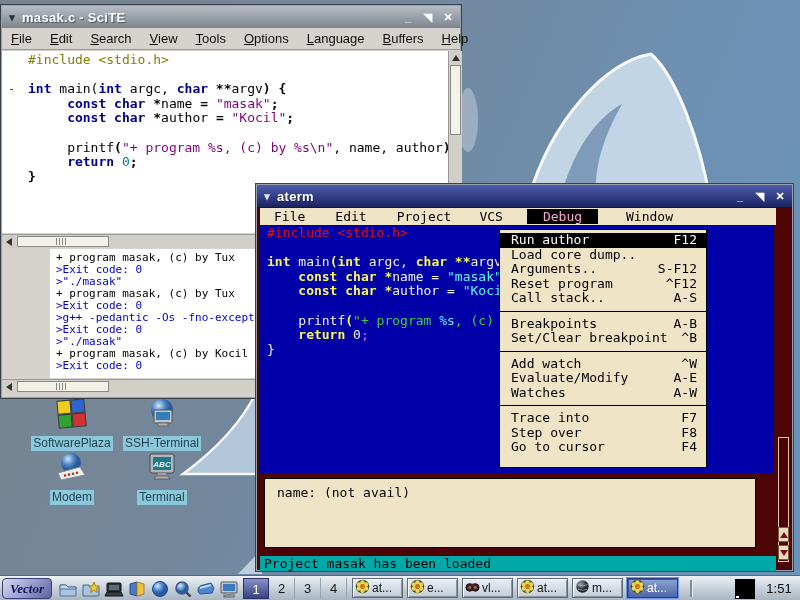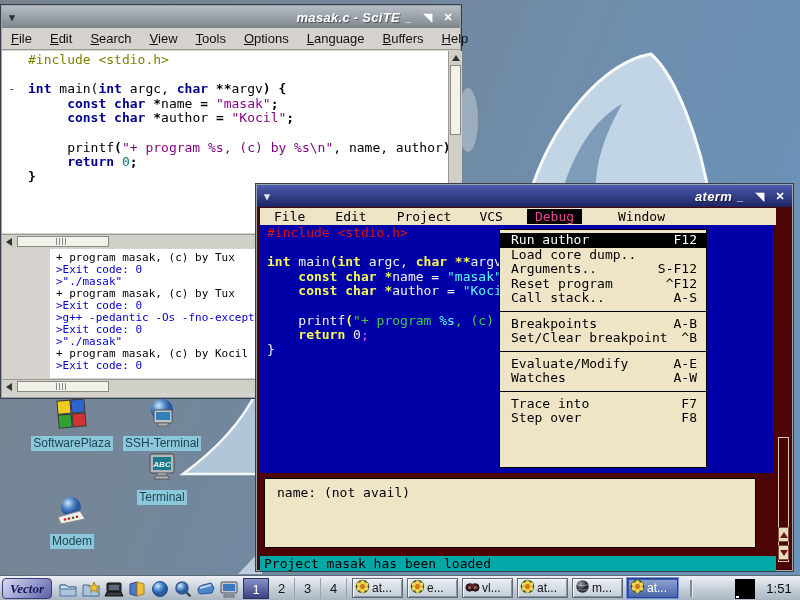--- a/index.html
+++ b/index.html
@@ -13,21 +13,21 @@
 
   
   .dicon { z-index:1; width:110px; display:flex; flex-direction:column; align-items:center; cursor:default; }
   .dicon .dlabel { margin-top:2px; background:#8cc8dc; color:#1f4450; font-size:12px; line-height:15px; padding:0 2px; white-space:nowrap; }
 
   
   .window { border:1px solid #394049; box-shadow:0 0 0 1px #9aa2aa inset; }
   .titlebar { position:absolute; left:1px; right:1px; top:1px; height:22px; display:flex; align-items:center;
               color:#fff; font-weight:bold; font-size:13px; }
   .titlebar .tmenu { width:20px; text-align:center; font-size:11px; }
-  .titlebar .ttext { flex:1; text-align:right; letter-spacing:.3px; text-shadow:1px 1px 1px rgba(0,0,0,.45);font-style:italic; }
+  .titlebar .ttext { flex:1; text-align:left; letter-spacing:.3px; text-shadow:1px 1px 1px rgba(0,0,0,.45); }
   .titlebar .tbtns { display:flex; gap:4px; padding-right:4px; }
   .titlebar .tbtn { width:16px; text-align:center; font-size:11px; font-weight:bold; }
   .gray-title { background:linear-gradient(#b7bdc5,#7d858d); }
   .blue-title { background:linear-gradient(#4d5cae,#1b2361); }
 
   
   #scite { left:0; top:4px; width:462px; height:395px; z-index:2; background:#d6d3ce; }
   #scite-menubar { position:absolute; left:1px; right:1px; top:23px; height:22px; background:#d6d3ce;
                    display:flex; align-items:center; font-size:13px; color:#111; border-bottom:1px solid #9a9a94; }
   .smenu-item { display:inline-block; padding:0 9px; }
@@ -55,21 +55,21 @@
                   font:11px/12px "DejaVu Sans Mono", monospace; padding:3px 0 0 6px;margin-left:48px; }
   .oline { white-space:pre; }
   .o-plain { color:#000; }
   .o-cmd { color:#0000c8; }
 
   
   #aterm { left:255px; top:183px; width:539px; height:389px; z-index:3; background:#4c0404; }
   #rhide-menubar { left:4px; top:24px; width:516px; height:17px; background:#f0e4c6;
                    display:flex; align-items:center; font:13px "DejaVu Sans Mono",monospace; color:#000; }
   .amenu-item { white-space:pre; }
-  .amenu-item.selected { background:#000; color:#ec4899; padding:0 8px; }
+  .amenu-item.selected { background:#000; color:#f9a8d4; padding:0 16px; }
   #rhide-code { left:4px; top:41px; width:514px; height:248px; background:#0000a8; overflow:hidden;
                 font:13px/14px "DejaVu Sans Mono",monospace; padding:1px 0 0 7px; }
   .a-w{color:#f2f2f2} .a-y{color:#f8f858;font-weight:bold} .a-c{color:#58fcfc}
   .a-g{color:#42cc42} .a-m{color:#f858f8} .a-r{color:#dc1414}
   #debug-menu { left:243px; top:45px; width:208px; height:239px; background:#f0e4c6; border:1px solid #000;
                 z-index:5; font:13px/14.5px "DejaVu Sans Mono",monospace; color:#000; padding:3px 0; }
   .dm-row { display:flex; justify-content:space-between; padding:0 9px 0 11px; white-space:pre; }
   .dm-row.selected { background:#000; color:#fff; }
   .dm-sep { border-top:1px solid #000; margin:5px 0; }
   #watch-win { left:8px; top:294px; width:492px; height:70px; background:#f0e4c6; border:1px solid #000;
@@ -139,21 +139,21 @@
               <stop offset="100%" stop-color="#2a5a9c"></stop>
             </radialGradient>
           </defs>
           <circle cx="17" cy="12" r="11" fill="url(#g1)"></circle>
           <rect x="9" y="12" width="18" height="13" rx="1" fill="#c2c6ca" stroke="#555"></rect>
           <rect x="11" y="14" width="14" height="8" fill="#2f80b8"></rect>
           <rect x="13" y="25" width="10" height="3" fill="#aeb2b6" stroke="#666"></rect>
         </svg></span>
       <span class="dlabel">SSH-Terminal</span>
     </div>
-    <div class="dicon abs" style="left: 17px; top: 452px; margin-top: 44px;">
+    <div class="dicon abs" style="left: 17px; top: 452px;">
       <span><svg width="34" height="32" viewBox="0 0 34 32">
           <defs>
             <radialGradient id="g2" cx="35%" cy="30%">
               <stop offset="0%" stop-color="#cfe6f6"></stop>
               <stop offset="60%" stop-color="#4d86c8"></stop>
               <stop offset="100%" stop-color="#2a5a9c"></stop>
             </radialGradient>
           </defs>
           <circle cx="16" cy="11" r="10" fill="url(#g2)"></circle>
           <path d="M3 21 L25 15 L30 23 L6 28 Z" fill="#eeeeee" stroke="#8a8a8a"></path>
@@ -236,21 +236,21 @@
       <span class="tbtn">◥</span>
       <span class="tbtn">✕</span>
     </span>
   </div>
   <div id="rhide-menubar" class="abs">
       <span class="amenu-item" style="margin-left: 14px;">File</span>
       <span class="amenu-item" style="margin-left: 30px;">Edit</span>
       <span class="amenu-item" style="margin-left: 30px;">Project</span>
       <span class="amenu-item" style="margin-left: 28px;">VCS</span>
       <span class="amenu-item selected" style="margin-left: 24px;">Debug</span>
-      <span class="amenu-item" style="margin-left: 36px;">Window</span>
+      <span class="amenu-item" style="margin-left: 28px;">Window</span>
     </div>
   <div id="rhide-code" class="abs">
       <div class="cline"><span class="a-r">#include &lt;stdio.h&gt;</span></div>
       <div class="cline">&nbsp;</div>
       <div class="cline"><span class="a-y">int</span><span class="a-w"> main</span><span class="a-y">(</span><span class="a-y">int</span><span class="a-w"> argc, </span><span class="a-y">char **</span><span class="a-w">argv</span><span class="a-y">)</span><span class="a-w"> {</span></div>
       <div class="cline"><span class="a-w">    </span><span class="a-y">const char *</span><span class="a-w">name = </span><span class="a-c">"masak"</span><span class="a-m">;</span></div>
       <div class="cline"><span class="a-w">    </span><span class="a-y">const char *</span><span class="a-w">author = </span><span class="a-c">"Kocil"</span><span class="a-m">;</span></div>
       <div class="cline">&nbsp;</div>
       <div class="cline"><span class="a-w">    printf</span><span class="a-y">(</span><span class="a-g">"+ program </span><span class="a-c">%s</span><span class="a-g">, (c) by </span><span class="a-c">%s</span><span class="a-g">\n"</span><span class="a-w">, name, author</span><span class="a-y">)</span><span class="a-m">;</span></div>
       <div class="cline"><span class="a-w">    </span><span class="a-y">return</span><span class="a-w"> 0</span><span class="a-m">;</span></div>
@@ -259,25 +259,27 @@
   <div id="debug-menu" class="abs">
       <div class="dm-row selected"><span>Run author</span><span>F12</span></div>
       <div class="dm-row"><span>Load core dump..</span><span></span></div>
       <div class="dm-row"><span>Arguments..</span><span>S-F12</span></div>
       <div class="dm-row"><span>Reset program</span><span>^F12</span></div>
       <div class="dm-row"><span>Call stack..</span><span>A-S</span></div>
       <div class="dm-sep"></div>
       <div class="dm-row"><span>Breakpoints</span><span>A-B</span></div>
       <div class="dm-row"><span>Set/Clear breakpoint</span><span>^B</span></div>
       <div class="dm-sep"></div>
+      <div class="dm-row"><span>Add watch</span><span>^W</span></div>
       <div class="dm-row"><span>Evaluate/Modify</span><span>A-E</span></div>
       <div class="dm-row"><span>Watches</span><span>A-W</span></div>
       <div class="dm-sep"></div>
       <div class="dm-row"><span>Trace into</span><span>F7</span></div>
       <div class="dm-row"><span>Step over</span><span>F8</span></div>
+      <div class="dm-row"><span>Go to cursor</span><span>F4</span></div>
     </div>
   <div id="watch-win" class="abs">
       <div>name: (not avail)</div>
     </div>
   <div id="rhide-status" class="abs">Project masak has been loaded</div>
   <div id="aterm-scroll" class="abs">
     <div id="aterm-thumb"></div>
     <div class="at-arrow" style="top:302px;">
         <div class="tri-up"></div>
       </div>

